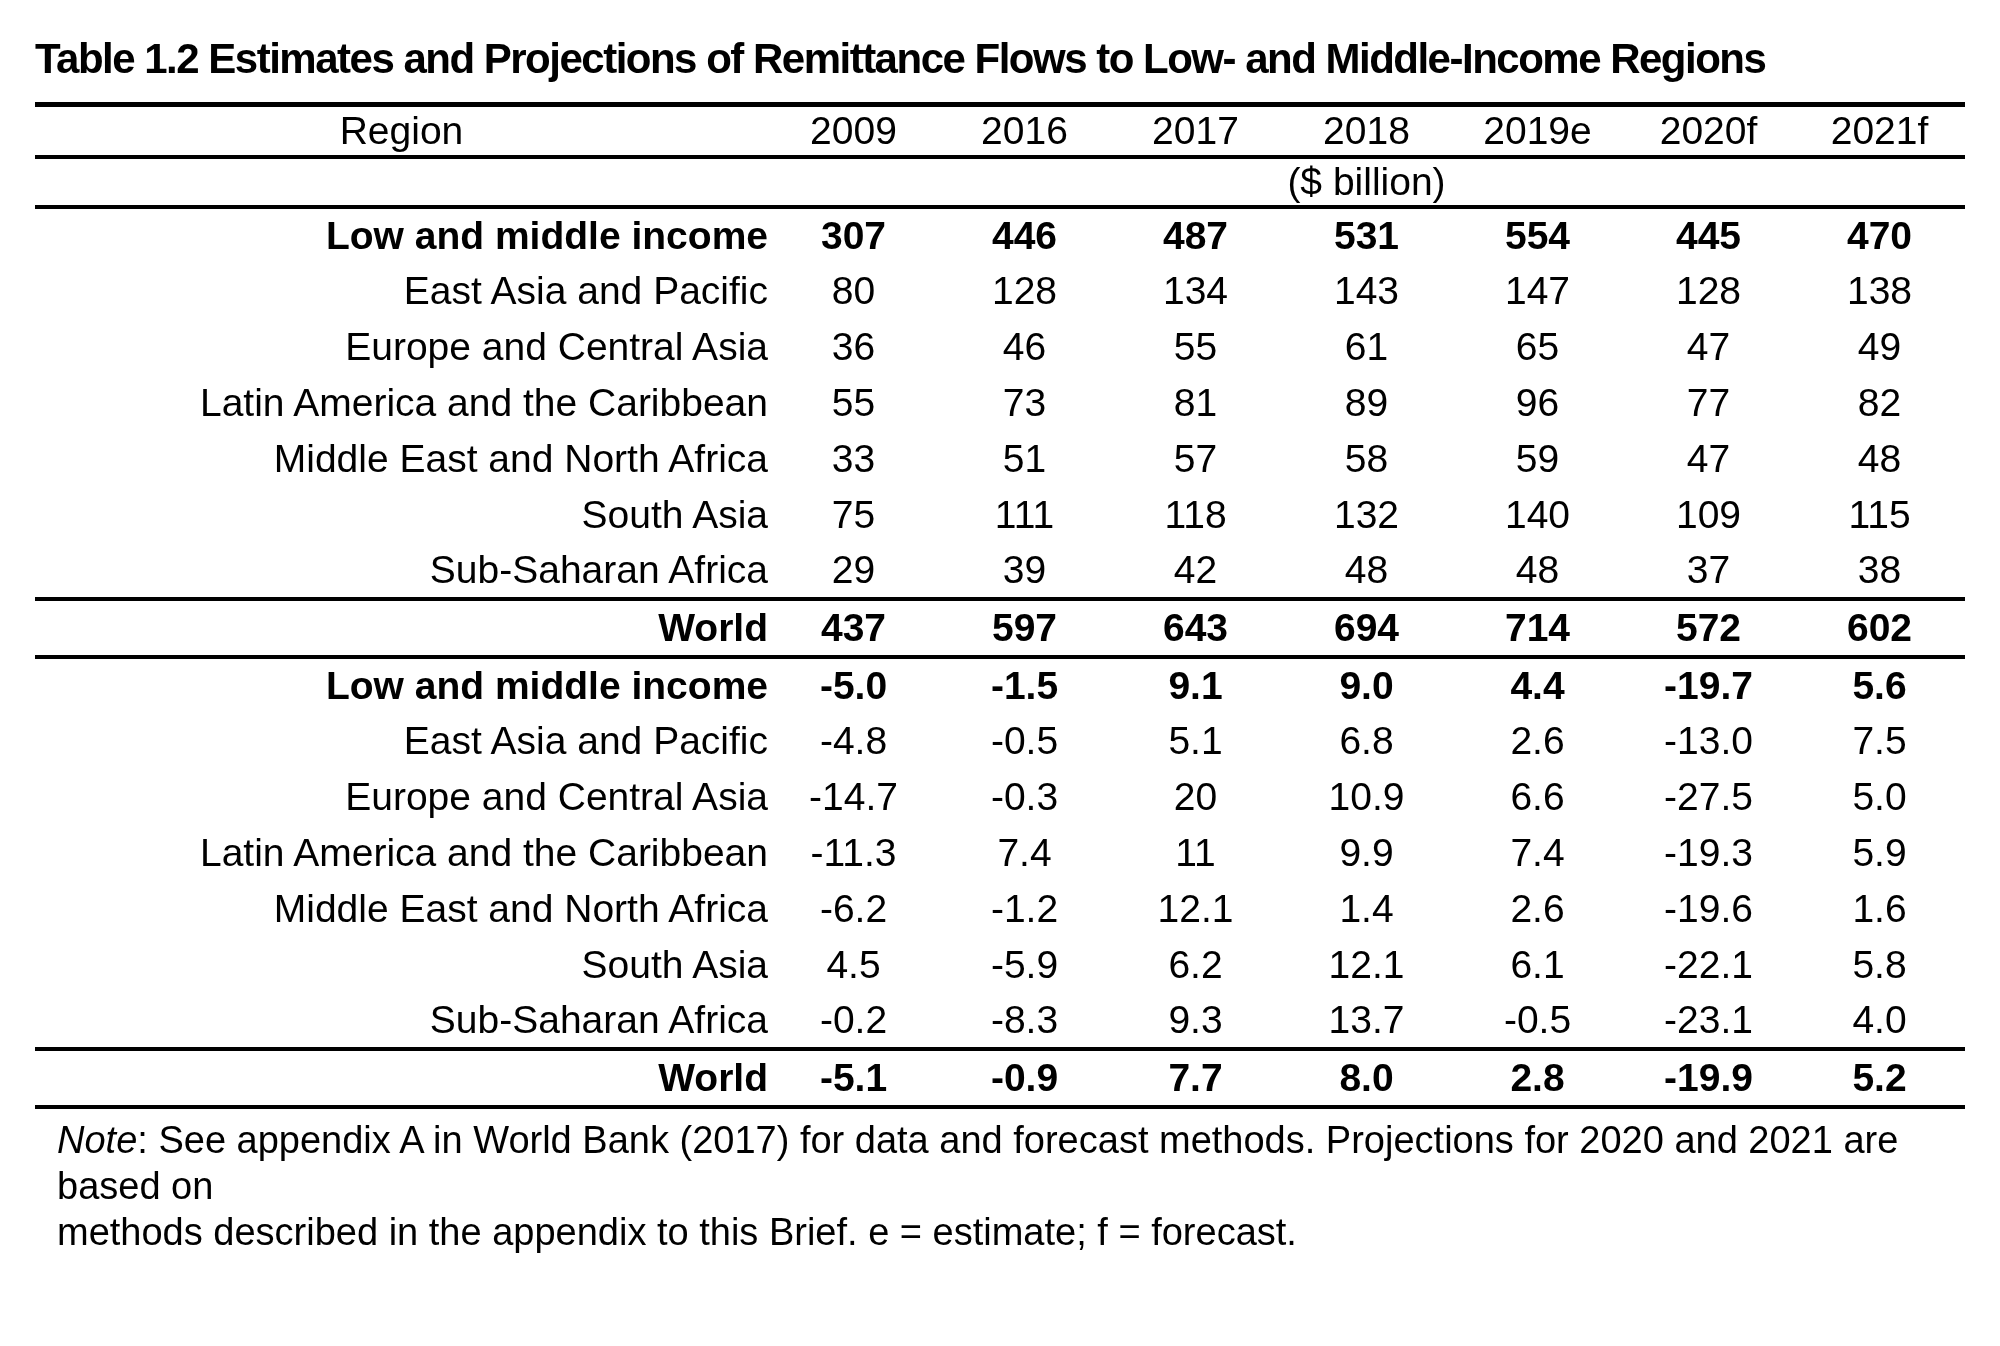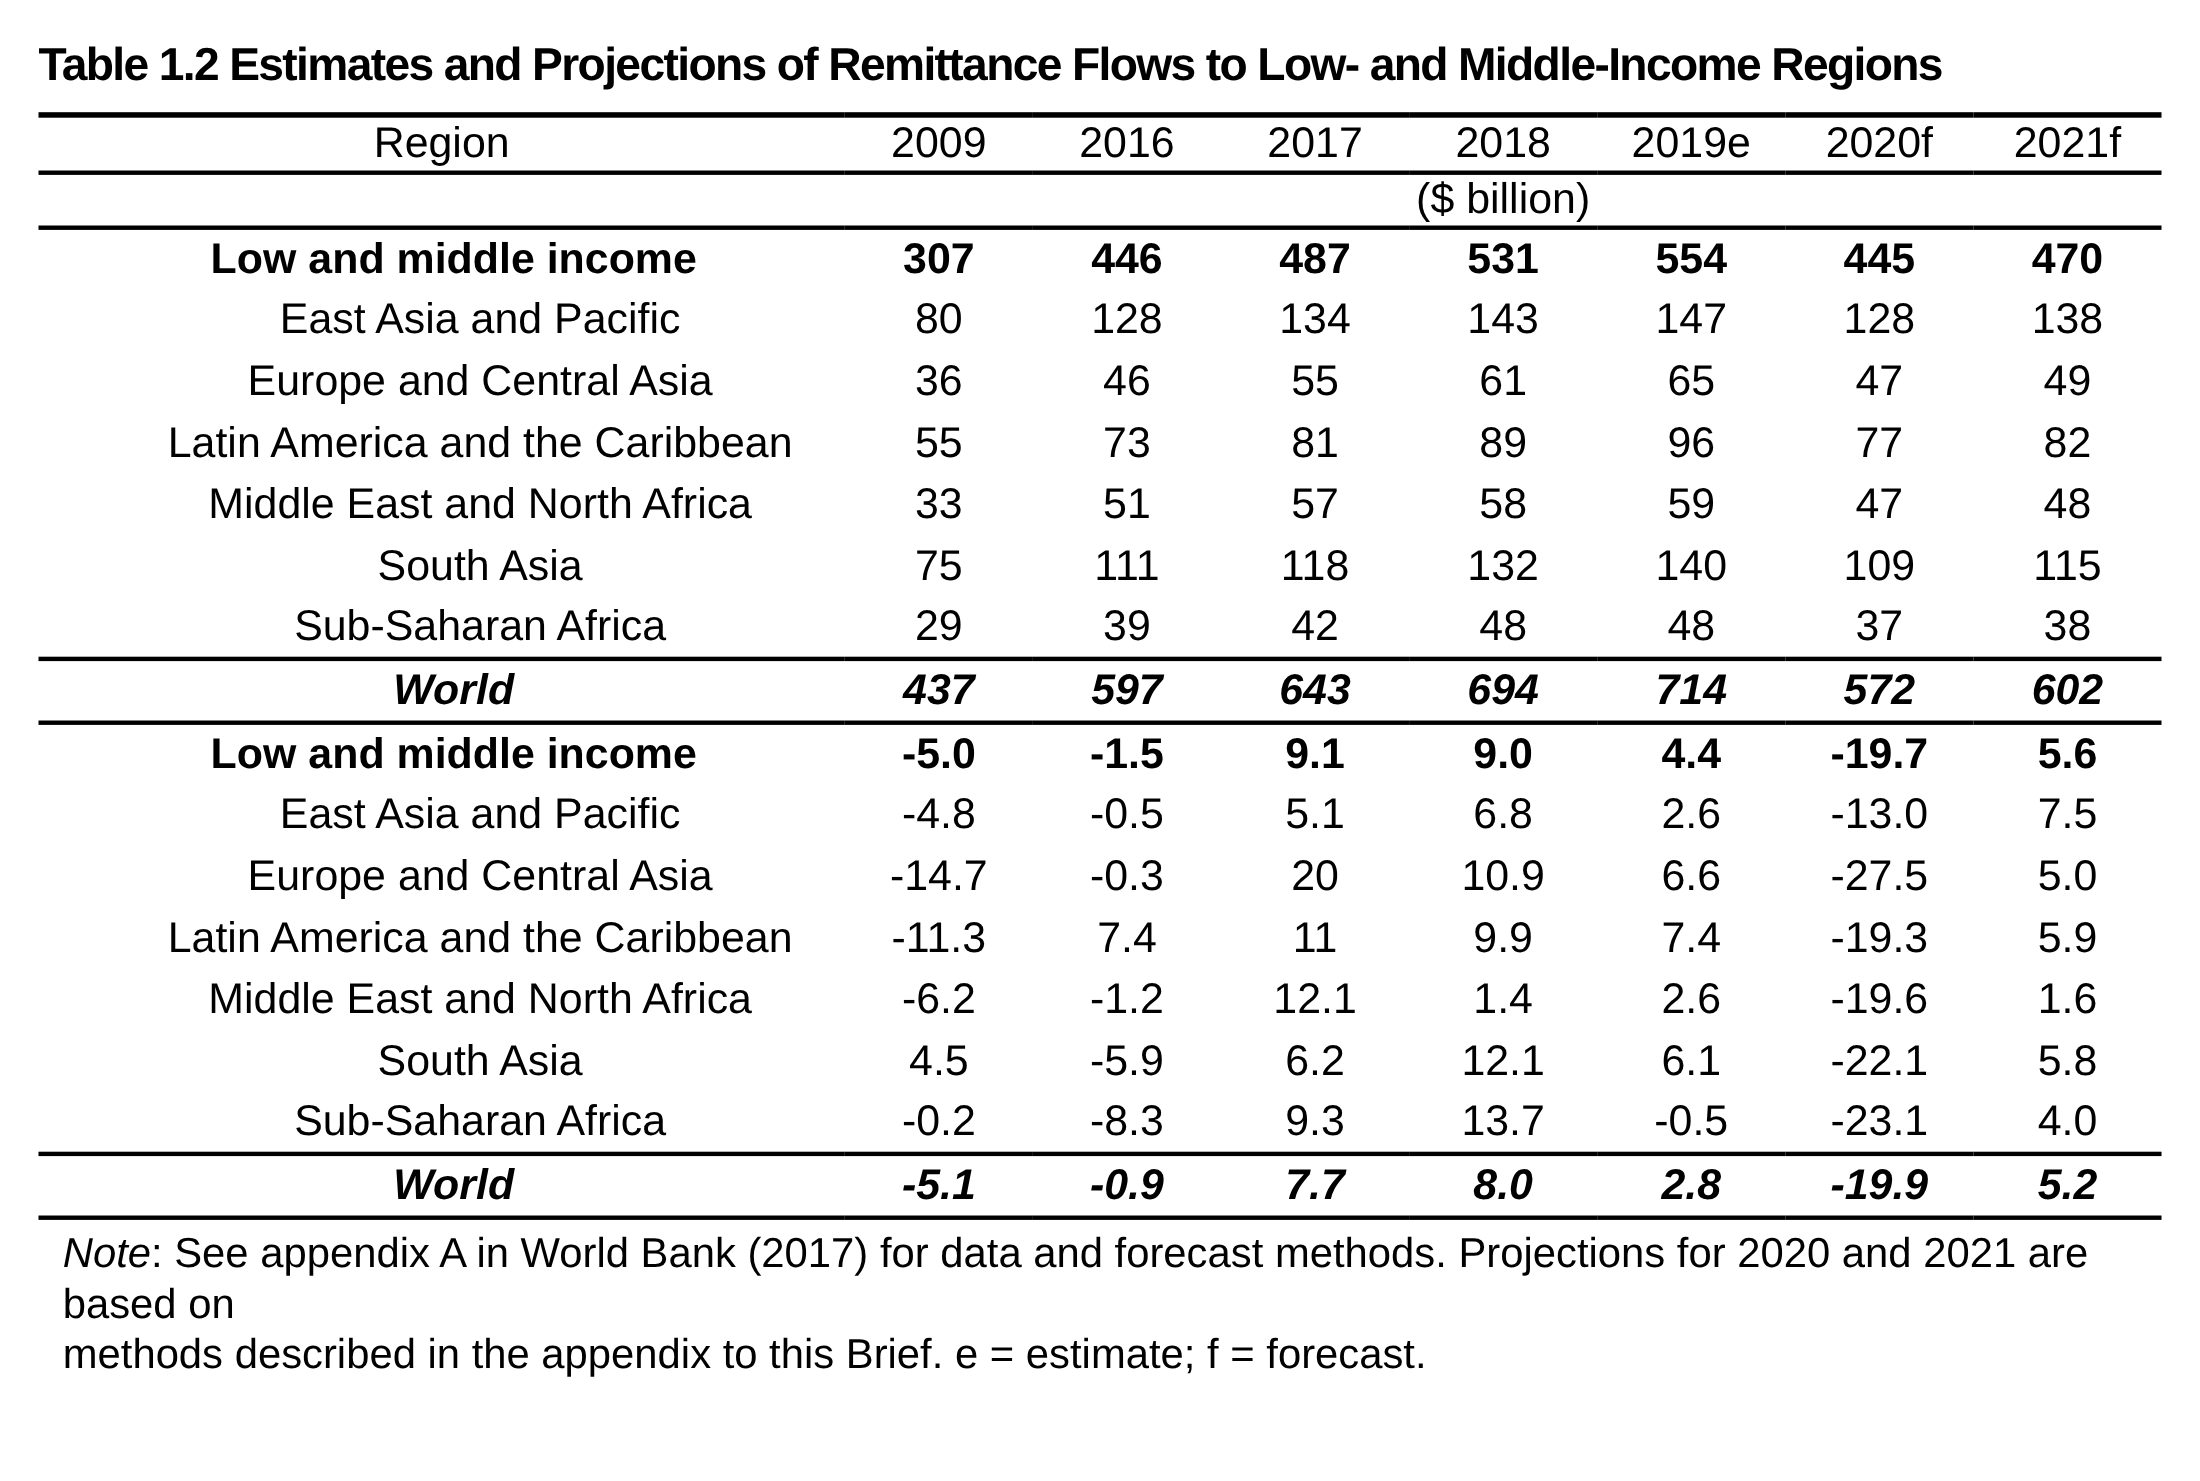--- a/index.html
+++ b/index.html
@@ -40,29 +40,28 @@
     border-bottom: 4px solid #000;
   }
 
   tr.unit-row td {
     height: 50px;
     border-bottom: 4px solid #000;
     font-weight: 400;
   }
 
   tr.data-row { height: 56px; }
-  td.label { text-align: center; padding-left: 22px; white-space: nowrap; }
+  td.label { text-align: right; padding-left: 22px; white-space: nowrap; }
   tr.row-sub td.label { padding-left: 70px; }
   tr.row-bold td { font-weight: 700; }
   tr.row-total td {
     font-weight: 700;
     height: 58px;
     border-top: 4px solid #000;
     border-bottom: 4px solid #000;
-    font-style: italic;
   }
 
   .footer {
     margin-top: 8px;
     padding-left: 22px;
     font-size: 38px;
     line-height: 46px;
   }
   .footer em { font-style: italic; }
 </style>

